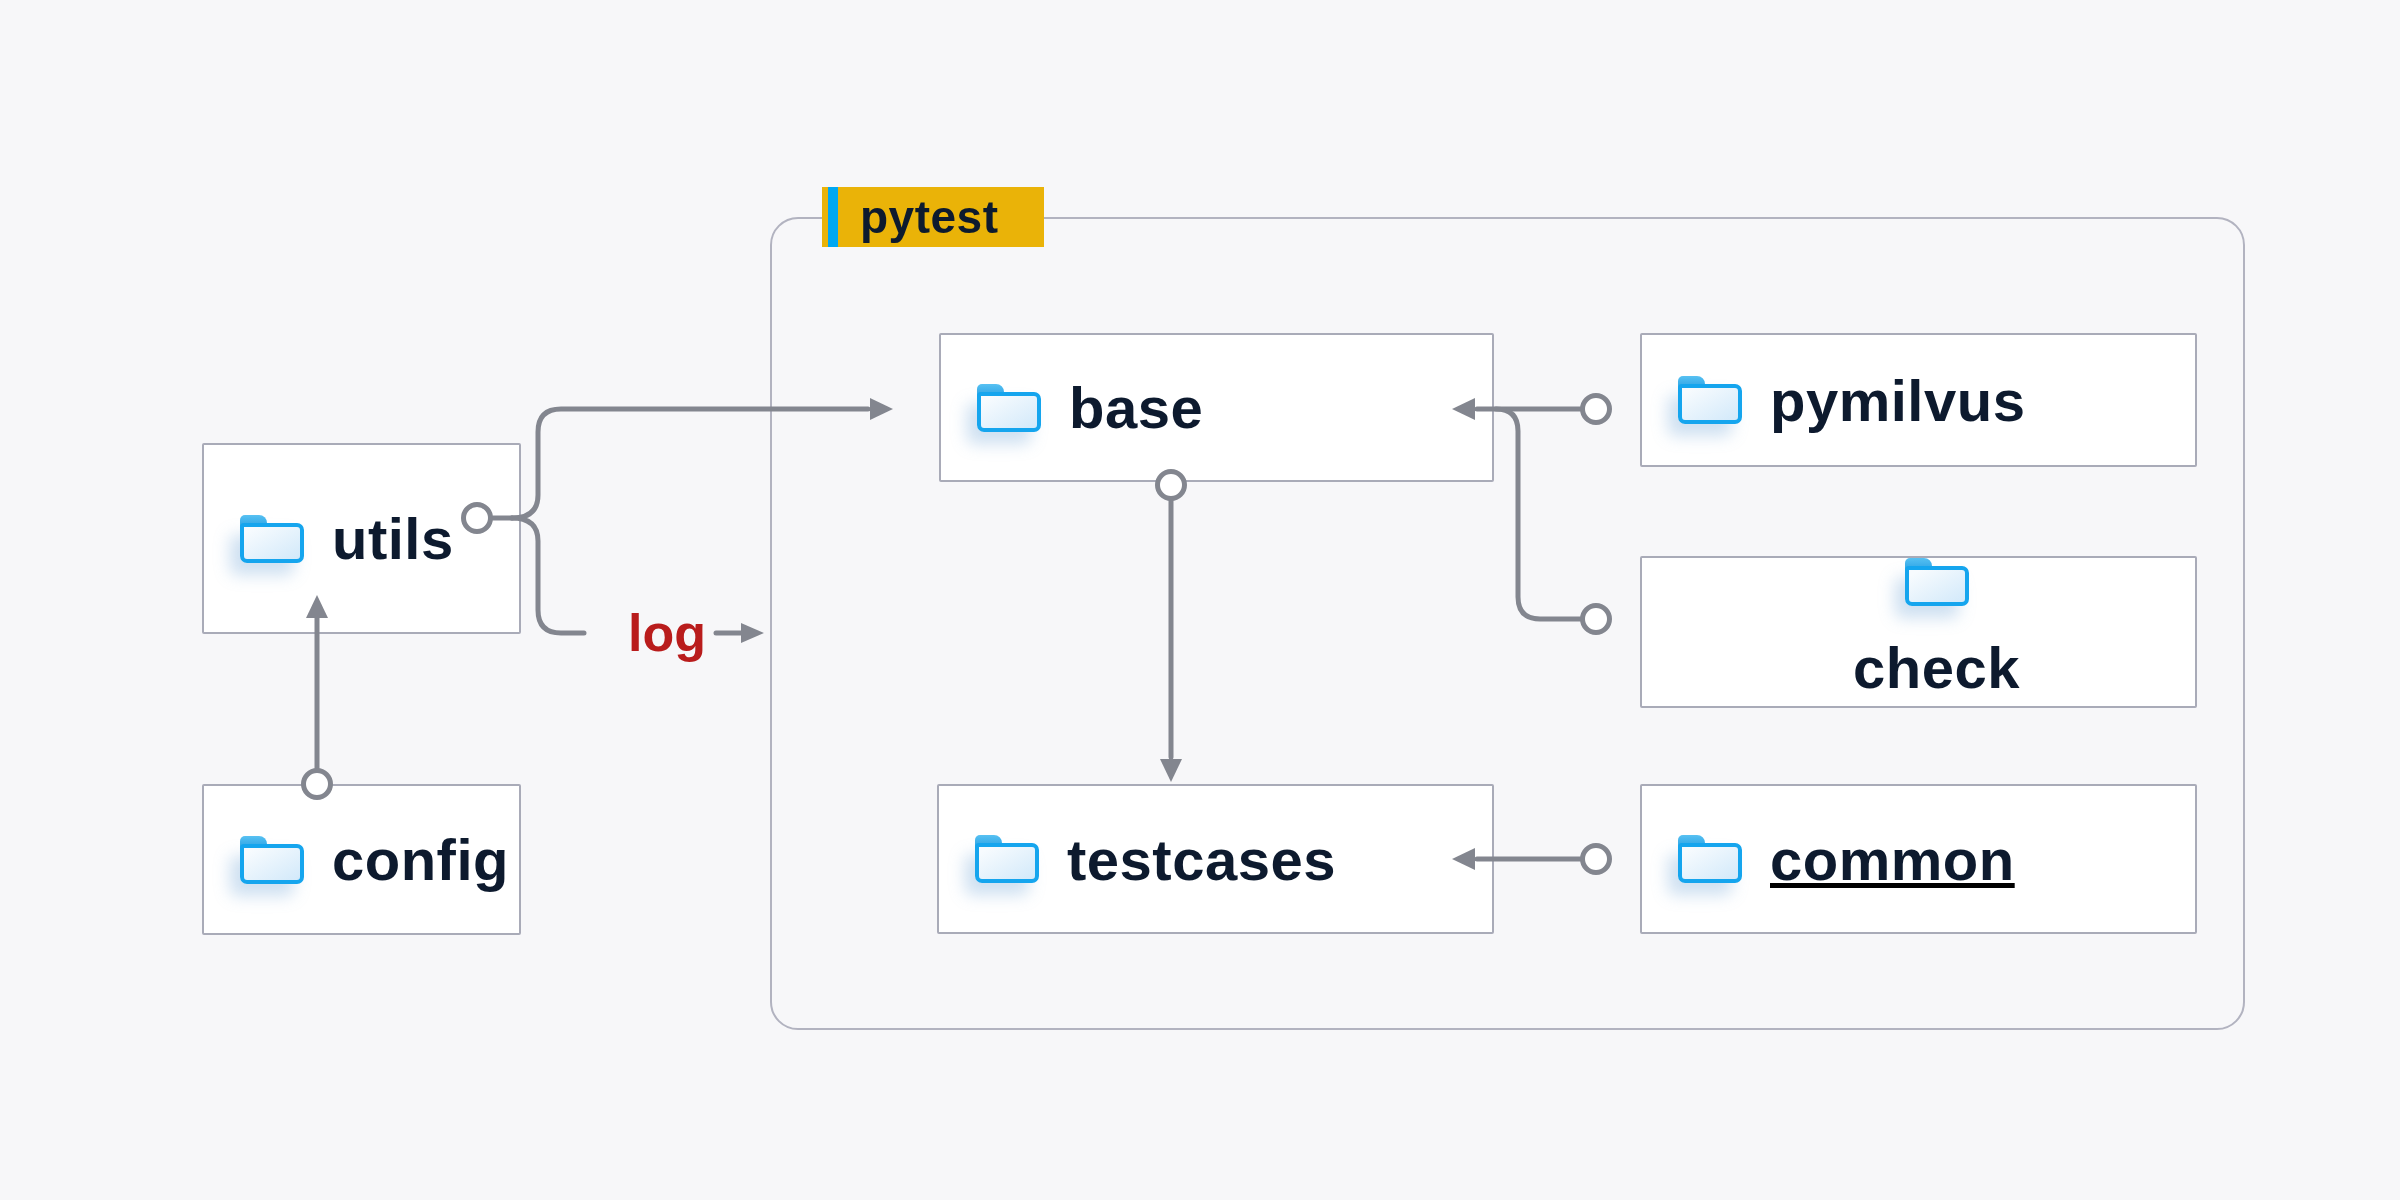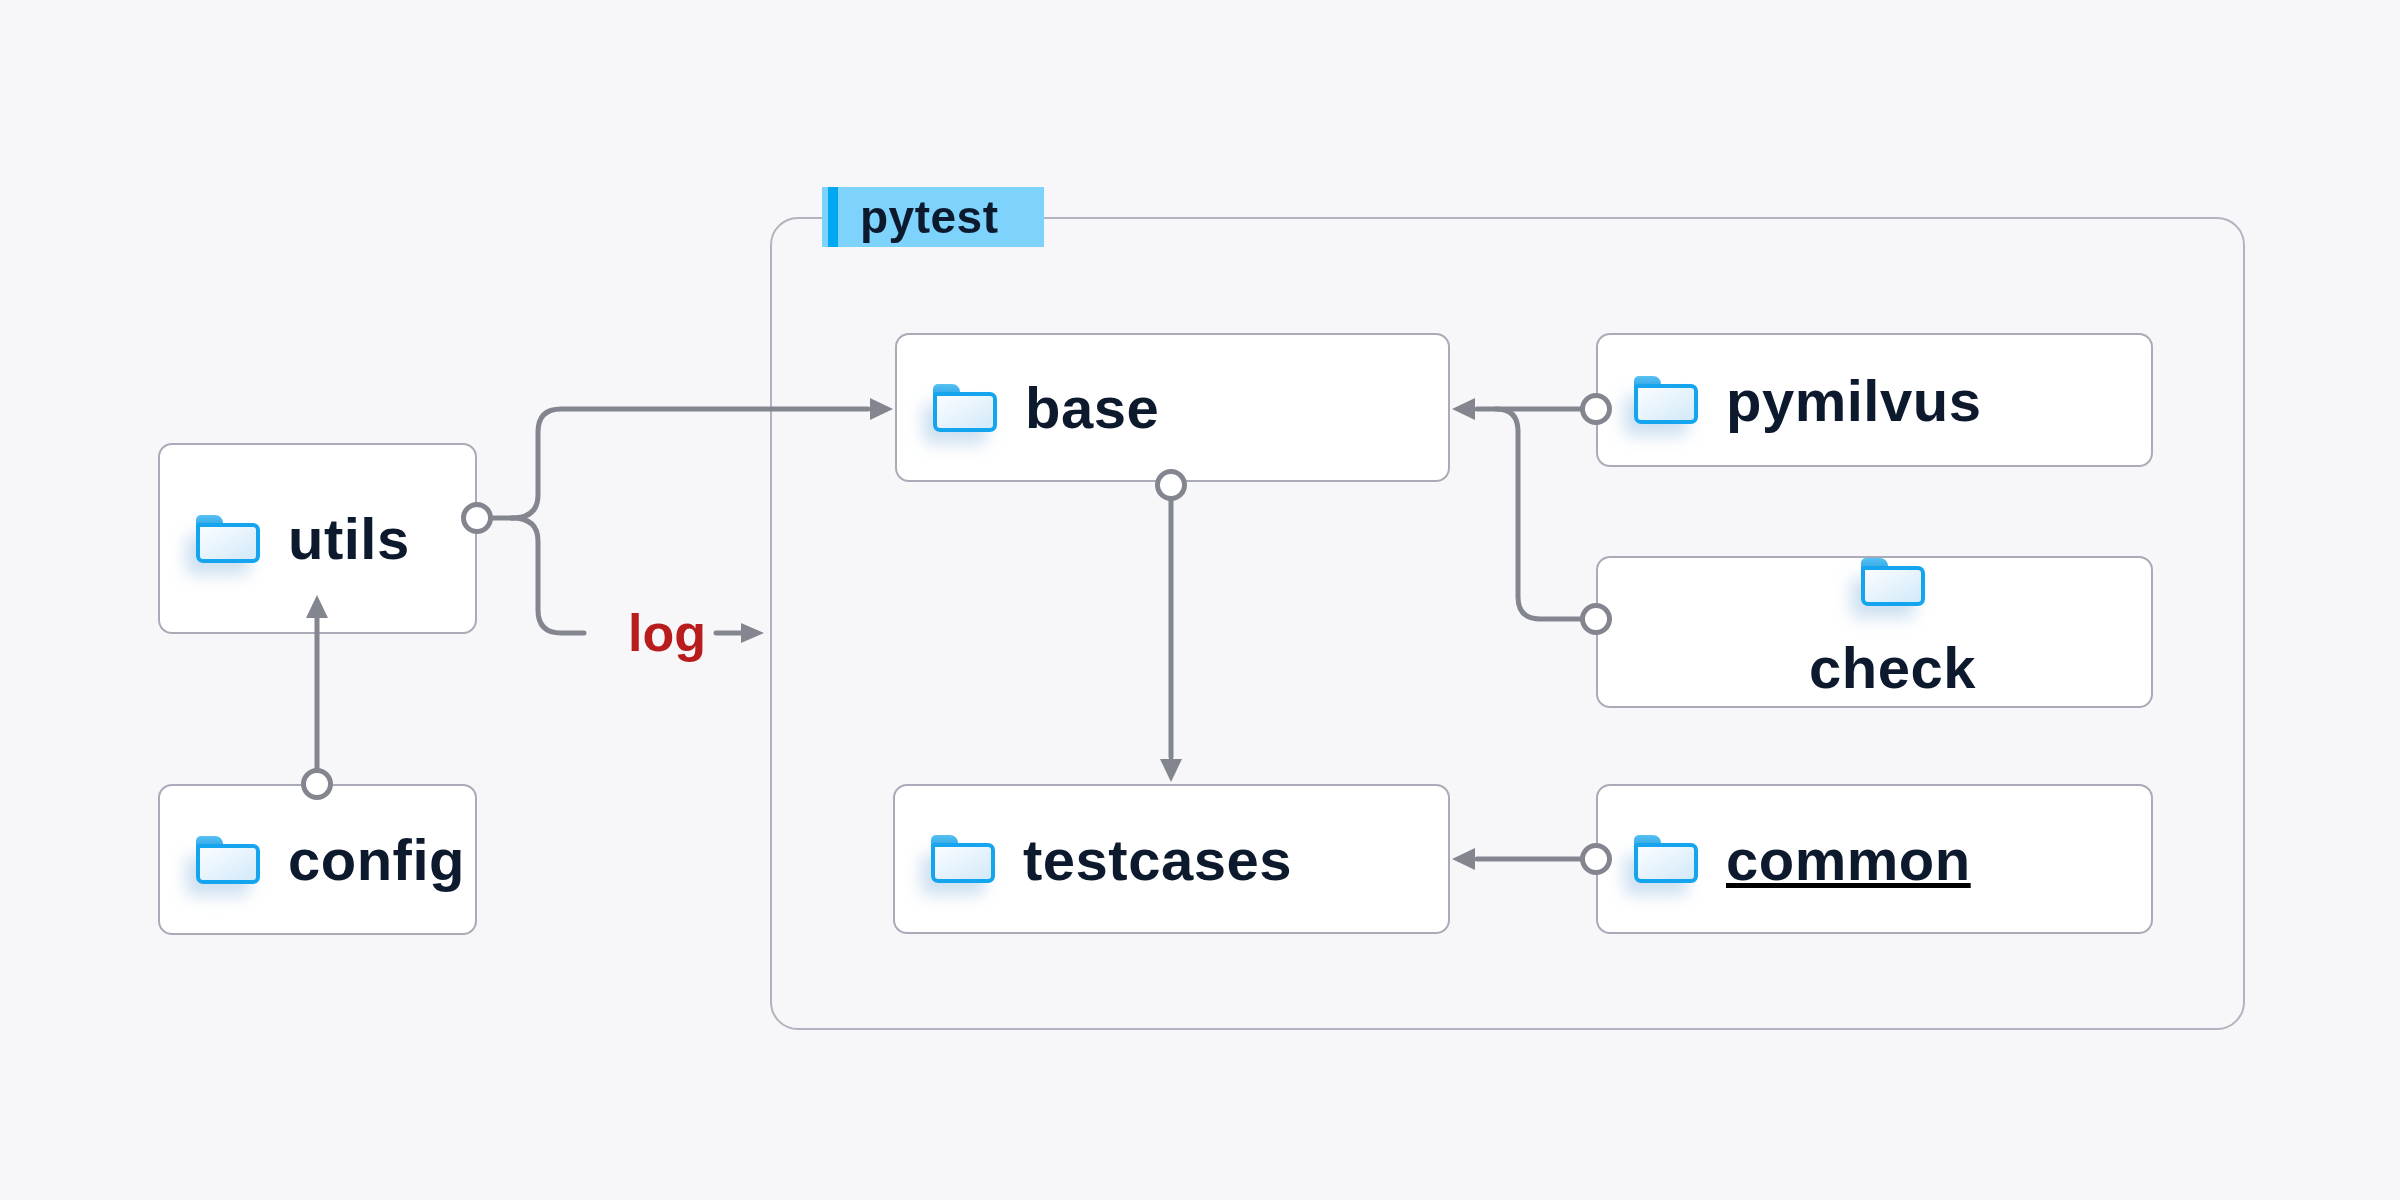--- a/index.html
+++ b/index.html
@@ -27,21 +27,21 @@
     z-index: 1;
   }
   .group-label {
     position: absolute;
     left: 822px; top: 187px;
     height: 60px;
     display: flex;
     align-items: center;
     gap: 22px;
     padding: 0 46px 0 6px;
-    background: #7dd3fc;   
+    background: #eab308;   
     z-index: 6;
   }
   .group-label .bar {
     display: block;
     width: 10px; height: 60px;
     background: #00a8f2;
   }
   .group-label .gtitle {
     font-size: 46px;
     font-weight: 700;
@@ -49,27 +49,28 @@
     letter-spacing: 0.5px;
     line-height: 60px;
     white-space: nowrap;
   }
 
   
   .node {
     position: absolute;
     background: #ffffff;
     border: 2.5px solid #a9abb8;
-    border-radius: 14px;
+    border-radius: 2px;
     box-sizing: border-box;
     display: flex;
     align-items: center;
     padding-left: 36px;
     gap: 28px;
     z-index: 2;
+    margin-left: 44px;
   }
   .nlabel {
     font-size: 58px;
     font-weight: 700;
     color: #0d1a2e;
     letter-spacing: 0.5px;
     white-space: nowrap;
   }
 
   

